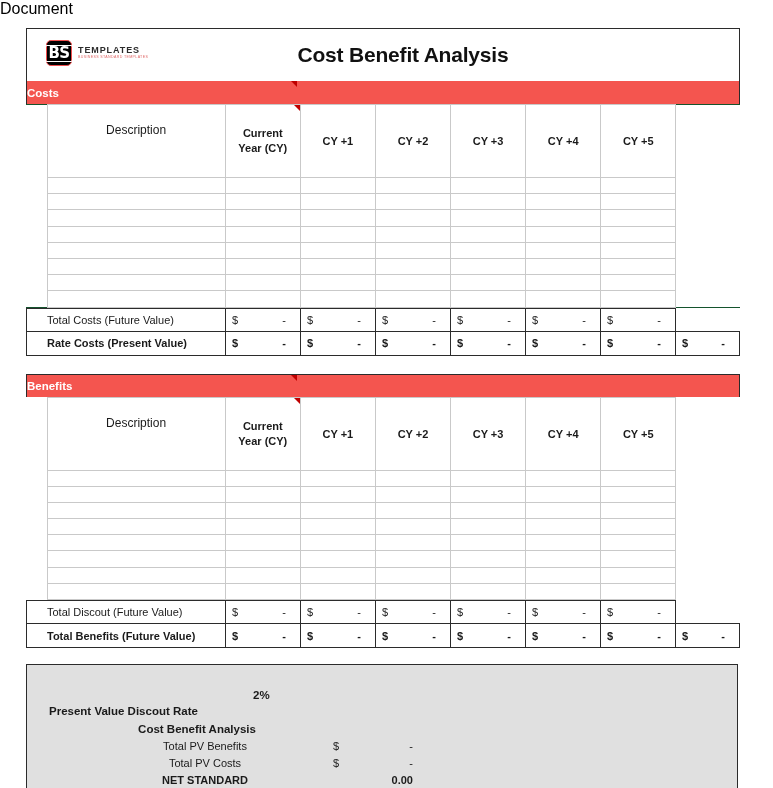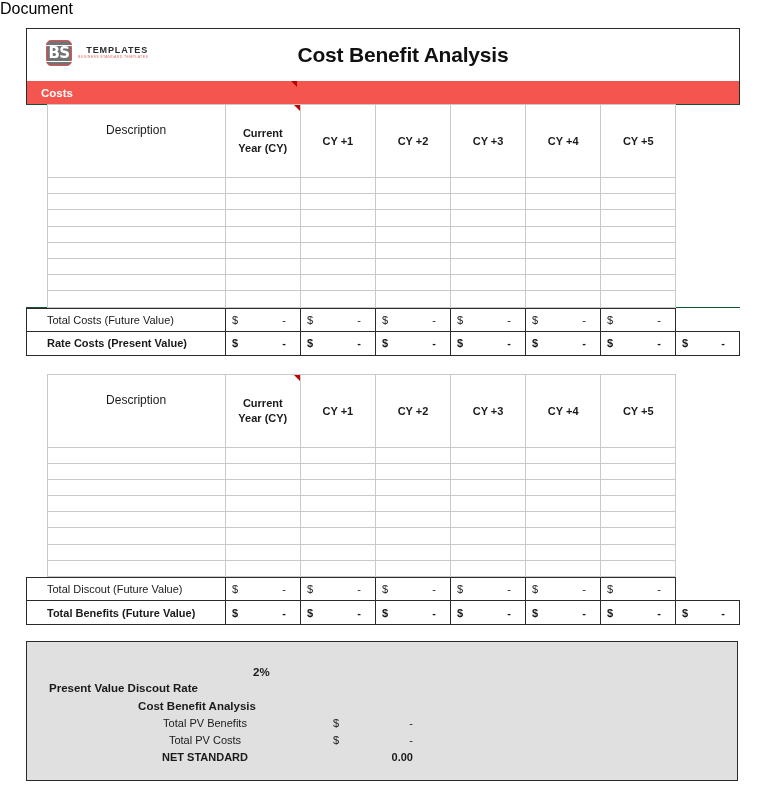--- a/index.html
+++ b/index.html
@@ -62,21 +62,20 @@
     border-radius: 2px;
     padding: 0 2px;
     line-height: 15px;
   }
   .logo-text { line-height: 1.05; }
   .logo-text .lt-main {
     font-size: 9px;
     font-weight: bold;
     letter-spacing: 0.9px;
     color: #2b2b2b;
-    text-align: right;
   }
   .logo-text .lt-sub {
     font-size: 3.6px;
     letter-spacing: 0.35px;
     color: #e06a6a;
     margin-top: 1px;
   }
   .doc-title {
     width: 100%;
     text-align: center;
@@ -91,21 +90,21 @@
   
   .band {
     position: relative;
     height: 23px;
     background: #f4554f;
     color: #ffffff;
     font-size: 11.5px;
     font-weight: bold;
     display: flex;
     align-items: center;
-    padding-left: 14px;
+    padding-left: 0;
     box-sizing: border-box;
     border-left: 1px solid #2b2b2b;
     border-right: 1px solid #2b2b2b;
   }
   .band.pad-top { border-top: 1px solid #2b2b2b; }
 
   
   .cmt {
     position: absolute;
     width: 0; height: 0;
@@ -258,21 +257,21 @@
 </style>
 </head>
 <body>
 
 
 
 <div class="sheet">
 
   <div class="titlebar">
     <div class="logo">
-      <div class="logo-mark" style="background: #737373; border-color: rgb(239, 77, 77);">
+      <div class="logo-mark" style="background: #000000; border-color: rgb(239, 77, 77);">
         <span>BS</span>
       </div>
       <div class="logo-text">
         <div class="lt-main">TEMPLATES</div>
         <div class="lt-sub">BUSINESS STANDARD TEMPLATES</div>
       </div>
     </div>
     <div class="doc-title">Cost Benefit Analysis</div>
   </div>
 
@@ -471,20 +470,24 @@
           <td class="amt">
             <span class="cur">$</span>
             <span class="dash">-</span>
           </td>
         </tr>
       </tbody>
   </table>
 
   <div class="gap-wide"></div>
 
+  <div class="band pad-top" style="background: rgb(244, 85, 79);">
+    <span>Benefits</span>
+    <span class="cmt" style="left: 264px; top: 0px; border-top-color: rgb(192, 0, 0);"></span>
+  </div>
 
   <table class="grid">
     <colgroup>
       <col class="colgut">
         <col class="coldesc">
         <col class="colyr">
       <col class="colyr">
         <col class="colyr">
         <col class="colyr">
       <col class="colyr">

